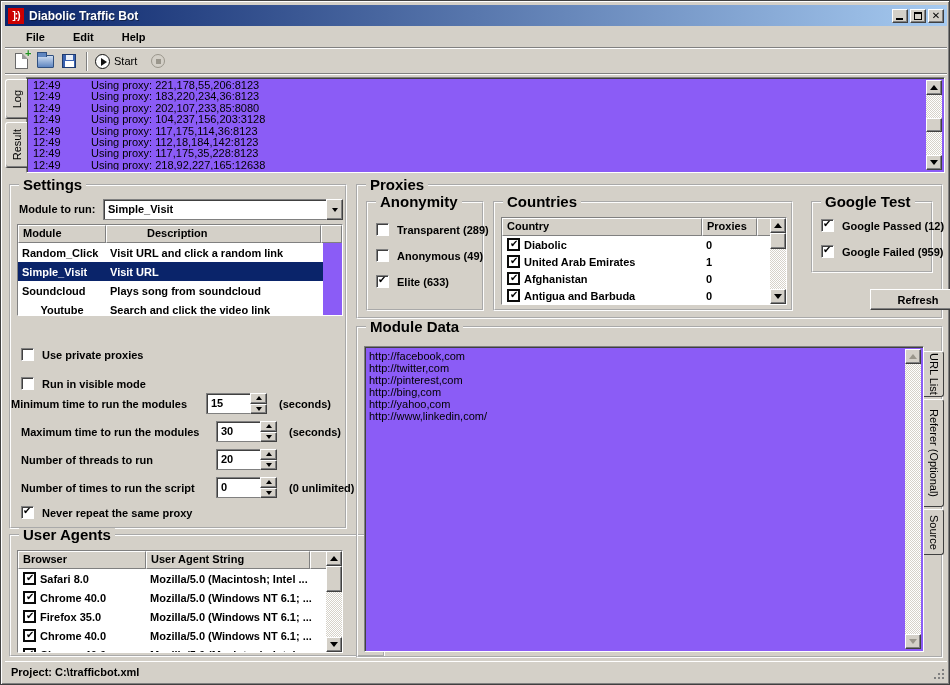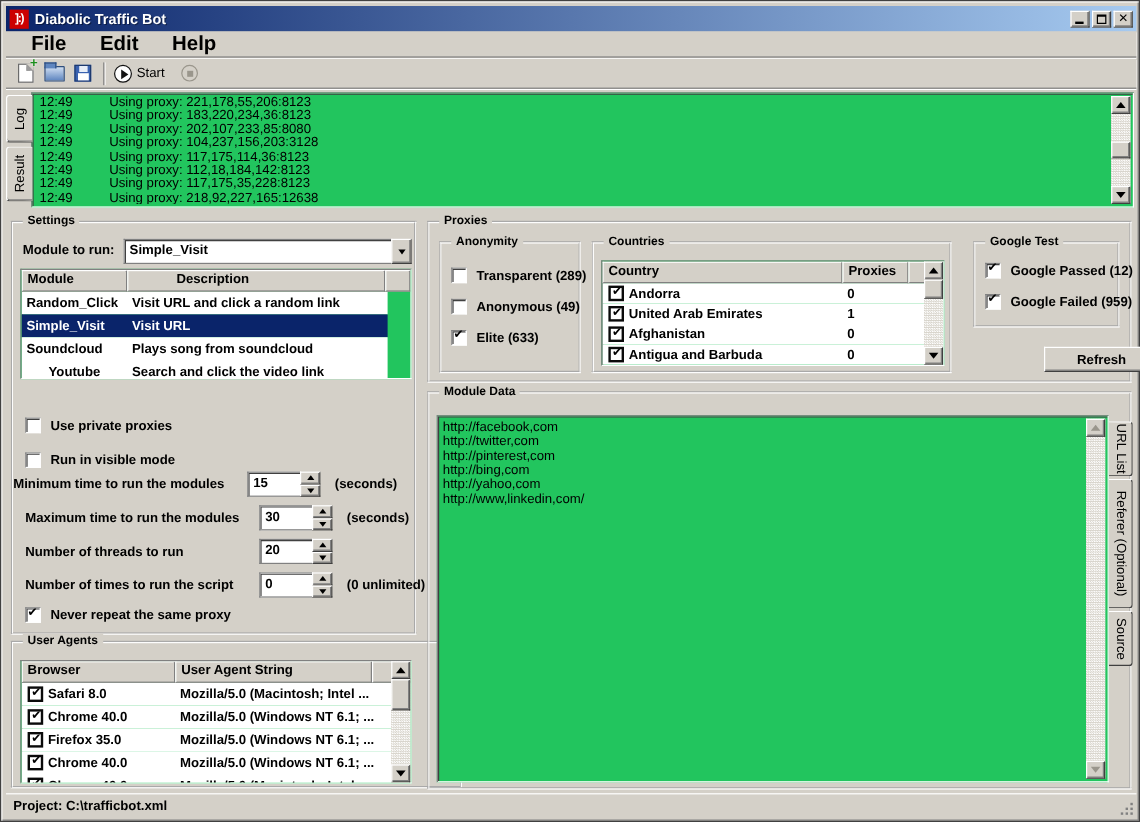--- a/index.html
+++ b/index.html
@@ -18,46 +18,46 @@
   .tbtn { width:16px; height:14px; background:#d4d0c8; border:1px solid #fff; border-right-color:#404040; border-bottom-color:#404040;
           box-shadow:inset -1px -1px 0 #808080; margin-left:2px; position:relative; cursor:default; }
   .tbtn .g-min { position:absolute; left:3px; bottom:2px; width:7px; border-bottom:2px solid #000; }
   .tbtn .g-max { position:absolute; left:3px; top:2px; width:8px; height:8px; border:1px solid #000; border-top-width:2px; }
   .tbtn .g-close { position:absolute; left:0; top:0; width:100%; height:100%; display:flex; align-items:center; justify-content:center;
                    font-size:10px; font-weight:bold; color:#000; line-height:1; }
 
   
   .menubar { position:absolute; left:4px; top:25px; width:942px; height:22px; display:flex; align-items:center;
              padding-left:12px; border-bottom:1px solid #808080; box-shadow:0 1px 0 #fff; }
-  .menuitem { font-size:17px; font-weight:bold; padding:2px 9px; margin-right:10px; }
+  .menuitem { font-size:11px; font-weight:bold; padding:2px 9px; margin-right:10px; }
   .toolbar { position:absolute; left:4px; top:48px; width:942px; height:25px; display:flex; align-items:center;
              padding-left:4px; border-bottom:1px solid #808080; box-shadow:0 1px 0 #fff; }
   .tico { width:24px; height:21px; display:flex; align-items:center; justify-content:center; position:relative; }
   .ic-new { width:13px; height:16px; background:#fff; border:1px solid #6a6a6a; position:relative; }
   .ic-new::before { content:""; position:absolute; right:-1px; top:-1px; border:3px solid #d4d0c8; border-left-color:#9a9a9a; border-bottom-color:#9a9a9a; }
   .ic-new::after { content:"+"; position:absolute; right:-5px; top:-7px; color:#1d8f1d; font-weight:bold; font-size:11px; text-shadow:0 0 2px #fff; }
   .ic-open { width:17px; height:13px; position:relative; background:linear-gradient(#cfdef2,#5f86c0); border:1px solid #2f4f7f; border-radius:1px; }
   .ic-open::before { content:""; position:absolute; left:-1px; top:-4px; width:8px; height:4px; background:#5f86c0; border:1px solid #2f4f7f; border-bottom:none; }
   .ic-save { width:14px; height:14px; background:#3a62b0; border:1px solid #1e3a6e; position:relative; }
   .ic-save::before { content:""; position:absolute; left:3px; top:0; width:7px; height:5px; background:#e8eef8; }
   .ic-save::after { content:""; position:absolute; left:2px; bottom:0; width:9px; height:6px; background:#fff; }
   .tsep { width:2px; height:19px; border-left:1px solid #808080; border-right:1px solid #fff; margin:0 5px; }
   .startbtn { display:flex; align-items:center; gap:4px; padding:2px 6px 2px 2px; }
   .ic-play { width:15px; height:15px; border:1px solid #111; border-radius:50%; position:relative; background:#fdfdfd; }
   .ic-play::after { content:""; position:absolute; left:5px; top:3px; border-left:6px solid #111; border-top:4px solid transparent; border-bottom:4px solid transparent; }
   .startlabel { font-size:11px; }
   .ic-stop { width:14px; height:14px; border:1px solid #9a968c; border-radius:50%; position:relative; background:#d4d0c8; margin-left:8px; }
   .ic-stop::after { content:""; position:absolute; left:4px; top:4px; width:5px; height:5px; background:#9a968c; }
 
   
-  .sunken { background:#22c55e; border:1px solid #808080; border-right-color:#fff; border-bottom-color:#fff;
+  .sunken { background:#8b5cf6; border:1px solid #808080; border-right-color:#fff; border-bottom-color:#fff;
             box-shadow:inset 1px 1px 0 #404040; }
   .grp { position:absolute; border:2px groove #fdfdfd; }
   .grp-title { position:absolute; top:-8px; left:8px; background:var(--window-bg,#d4d0c8); padding:0 4px;
-               font-size:10px; font-weight:bold; line-height:13px; white-space:nowrap; }
+               font-size:15px; font-weight:bold; line-height:13px; white-space:nowrap; }
 
   
   .sbar { position:absolute; width:16px; display:flex; flex-direction:column;
           background:#e9e7df; background-image:conic-gradient(#fff 25%, #d6d2c9 0 50%, #fff 0 75%, #d6d2c9 0); background-size:2px 2px; }
   .sbtn { height:15px; flex:0 0 auto; background:#d4d0c8; border:1px solid #fff; border-right-color:#404040; border-bottom-color:#404040;
           box-shadow:inset -1px -1px 0 #808080; display:flex; align-items:center; justify-content:center; }
   .strack { flex:1; position:relative; }
   .sthumb { position:absolute; left:0; width:100%; background:#d4d0c8; border:1px solid #fff; border-right-color:#404040; border-bottom-color:#404040;
             box-shadow:inset -1px -1px 0 #808080; }
   .tri-up { border-left:4px solid transparent; border-right:4px solid transparent; border-bottom:5px solid #000; }
@@ -452,21 +452,21 @@
       <div class="ltable sunken" style="left:6px; top:14px; width:286px; height:88px;">
         <div class="lhead">
           <div class="lhcell" style="width:200px;">Country</div>
           <div class="lhcell" style="width:55px;">Proxies</div>
           <div class="lhcell" style="flex:1;"></div>
         </div>
         <div>
 
             <div class="lrow checked" style="height:17px;">
               <span class="cb-h" style="margin-left:5px;"></span>
-              <div class="lcell" style="width:182px;">Andorra</div>
+              <div class="lcell" style="width:182px;">Diabolic</div>
               <div class="lcell">0</div>
             </div>
 
             <div class="lrow checked" style="height:17px;">
               <span class="cb-h" style="margin-left:5px;"></span>
               <div class="lcell" style="width:182px;">United Arab Emirates</div>
               <div class="lcell">1</div>
             </div>
 
             <div class="lrow checked" style="height:17px;">

